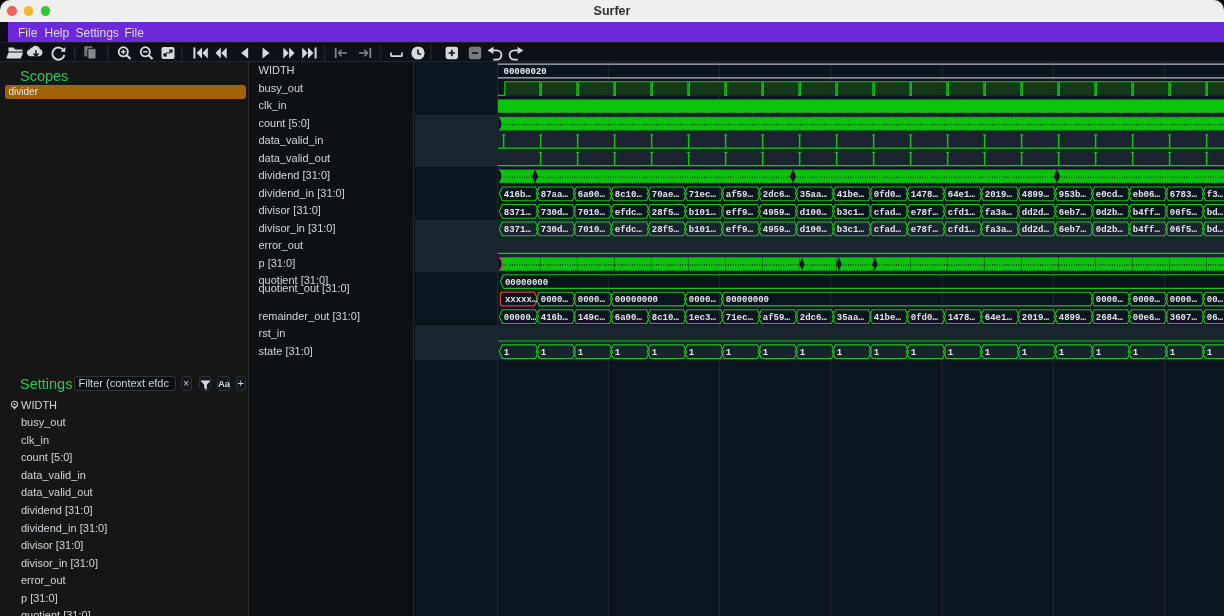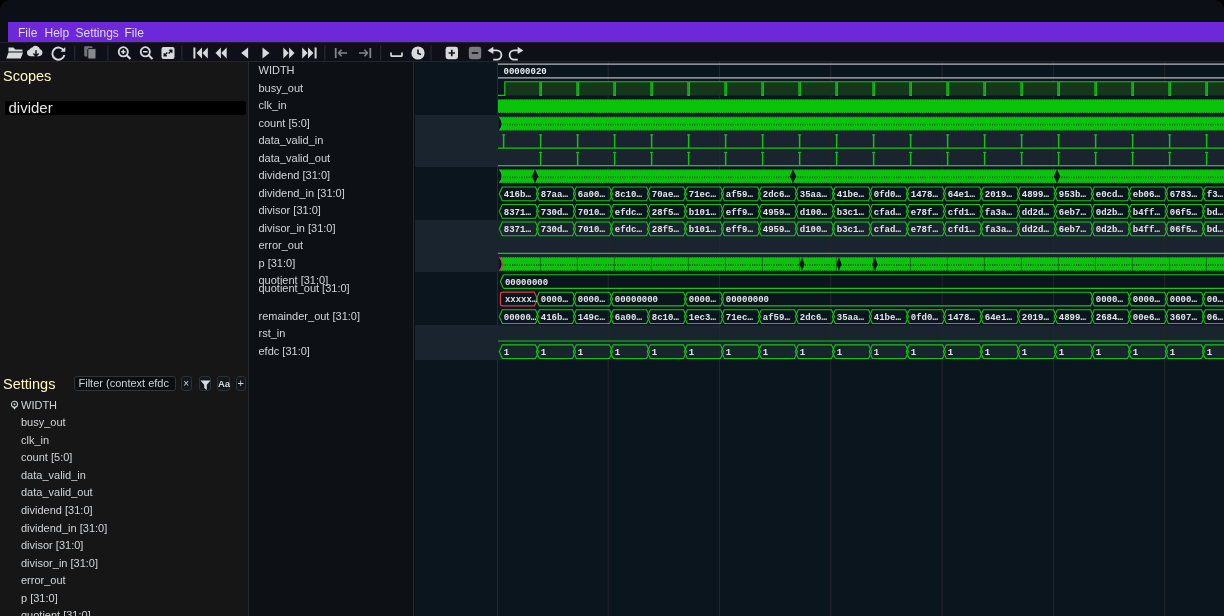--- a/index.html
+++ b/index.html
@@ -5,38 +5,44 @@
  font-family:"Liberation Sans",sans-serif}
 .win{position:absolute;left:0;top:0;width:1224px;height:616px;border-radius:10px 10px 0 0;overflow:hidden;background:#0c1016}
 .titlebar{position:absolute;left:0;top:0;width:100%;height:21.5px;background:#efefed}
 .tl{position:absolute;top:6.3px;width:9.4px;height:9.4px;border-radius:50%}
 .title{position:absolute;top:3.5px;width:100%;text-align:center;font-size:12.5px;font-weight:bold;color:#303030}
 .menubar{position:absolute;left:8px;top:21.5px;width:100%;height:20.5px;background:#6d28d9;color:#dcdee0;font-size:12px}
 .menubar span{position:absolute;top:4.5px}
 .toolbar{position:absolute;left:0;top:42px;width:100%;height:20px;background:#0d1117;border-top:1px solid #1e2227;border-bottom:1px solid #22262c}
 .content{position:absolute;left:0;top:62px;width:100%;height:554px;background:#0d1116;}
 .scopes{position:absolute;left:0;top:0;width:249px;height:554px;background:#161617;border-right:1px solid #26292e}
-.h1{position:absolute;left:3px;font-size:14.5px;color:#fef9c3}
-.sel{position:absolute;left:4.5px;top:39px;width:241px;height:13.5px;background:#000000;border-radius:3px;
- font-size:15px;color:#e6e6e6;padding-left:4px;line-height:13.5px}
+.h1{position:absolute;left:20px;font-size:14.5px;color:#22c55e}
+.sel{position:absolute;left:4.5px;top:23px;width:241px;height:13.5px;background:#a16207;border-radius:3px;
+ font-size:10px;color:#e6e6e6;padding-left:4px;line-height:13.5px}
 .names{position:absolute;left:250px;top:0;width:164px;height:554px;background:#0d1116;border-right:1px solid #252a30}
 .nm{position:absolute;left:8.5px;height:17.54px;line-height:17.54px;font-size:11px;color:#d2d5d7;white-space:nowrap}
 .vals{position:absolute;left:415px;top:0;width:83px;height:554px;background:#0b151e;border-right:1px solid #242a31}
 .stripe{position:absolute;left:0;width:83px;background:#19242e}
 .wave{position:absolute;left:498px;top:0;width:726px;height:554px}
 .vm{position:absolute;left:9px;height:17.54px;line-height:17.54px;font-size:11px;color:#d2d5d7;white-space:nowrap}
 .pin{vertical-align:-2px;margin-right:1px}
 .filter{position:absolute;left:73.5px;top:314px;width:102px;height:14.5px;background:#0b0e11;border:1px solid #303539;border-radius:3px;
  font-size:11px;color:#ced2d4;padding-left:4px;line-height:12.5px;overflow:hidden;white-space:nowrap}
 .fbtn{position:absolute;top:314px;height:14.5px;background:#14171b;border:1px solid #2c3136;border-radius:3px;
  text-align:center;color:#d4d7d9}
 .v{font-family:"Liberation Mono",monospace;font-size:9px;font-weight:bold}
 text.v{font-family:"Liberation Mono",monospace;font-size:9px;font-weight:bold}
 </style></head><body>
 <div class="win">
+ <div class="titlebar">
+  <div class="tl" style="left:7.2px;background:#f4605a"></div>
+  <div class="tl" style="left:23.9px;background:#f5b62f"></div>
+  <div class="tl" style="left:41.1px;background:#31c63e"></div>
+  <div class="title">Surfer</div>
+ </div>
  <div class="menubar">
   <span style="left:10px">File</span>
       <span style="left:36.5px">Help</span>
   <span style="left:67.5px">Settings</span>
       <span style="left:116.5px">File</span>
  </div>
  <div class="toolbar"><svg width="540" height="20" viewBox="0 0 540 20">
         <g transform="translate(15.5,10)">
           <path d="M-7,-5.5 h5 l1.8,2 h7.2 v2 h-14 z M-7,-0.6 h14.6 l-2.4,6.1 h-14.4 l2.2,-6.1 z" fill="#d7dadd"></path>
         </g>
@@ -168,21 +174,21 @@
 <div class="nm" style="top:105.24px">dividend [31:0]</div>
 <div class="nm" style="top:122.78px">dividend_in [31:0]</div>
 <div class="nm" style="top:140.32px">divisor [31:0]</div>
 <div class="nm" style="top:157.86px">divisor_in [31:0]</div>
 <div class="nm" style="top:175.40px">error_out</div>
 <div class="nm" style="top:192.94px">p [31:0]</div>
 <div class="nm" style="top:210.48px">quotient [31:0]</div>
 <div class="nm" style="top:218px">quotient_out [31:0]</div>
 <div class="nm" style="top:245.56px">remainder_out [31:0]</div>
 <div class="nm" style="top:263.10px">rst_in</div>
-<div class="nm" style="top:280.64px">efdc [31:0]</div>
+<div class="nm" style="top:280.64px">state [31:0]</div>
       </div>
   <div class="vals">
    <div class="stripe" style="top:52.6px;height:52.6px"></div>
    <div class="stripe" style="top:157.9px;height:52.6px"></div>
    <div class="stripe" style="top:263.1px;height:35.1px"></div>
   </div>
   <div class="wave"><svg width="726" height="554" viewBox="0 0 726 554">
           <rect x="0" y="0" width="726" height="554" fill="#0b151e"></rect>
 <rect x="0" y="52.6" width="726" height="52.6" fill="#19242e"></rect>
 <rect x="0" y="157.9" width="726" height="52.6" fill="#19242e"></rect>

